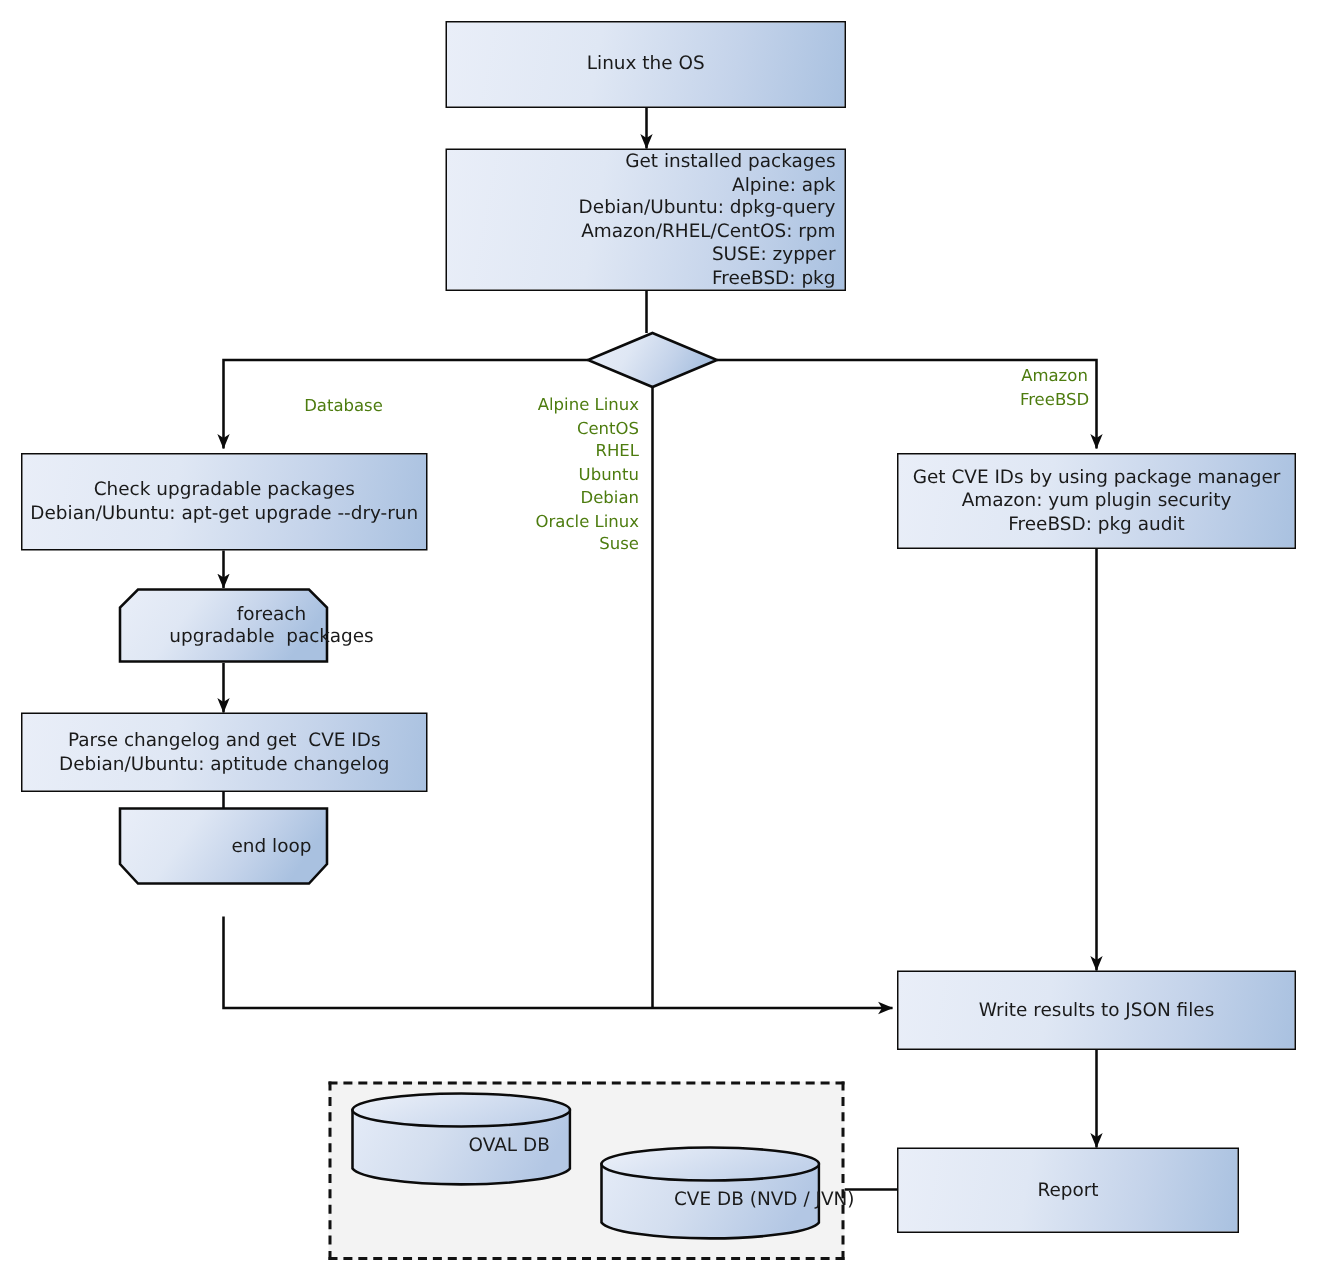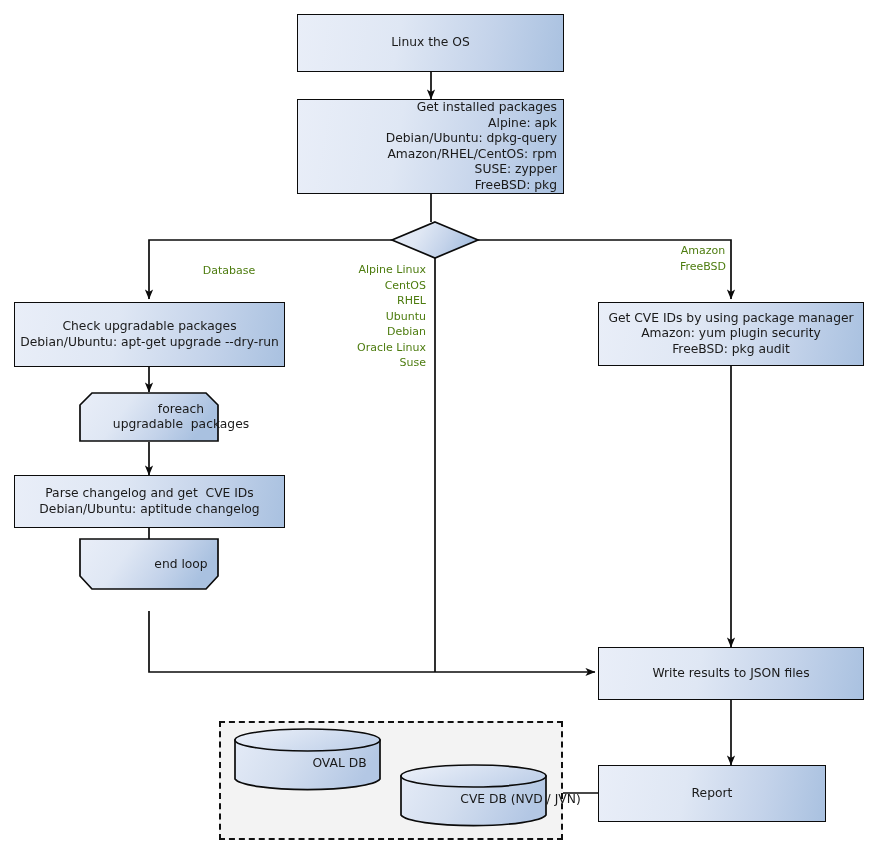--- a/index.html
+++ b/index.html
@@ -142,16 +142,16 @@
       <ellipse cx="73.5" cy="12" rx="72.5" ry="11" fill="url(#topGrad)" stroke="#0b0b0b" stroke-width="1.7"></ellipse>
     </svg>
     <div class="cyl-label" style="left:0;top:10px;width:147px;height:50px;">OVAL DB</div>
   </div>
 
   <div class="cyl" style="left:400px;top:764px;width:147px;height:63px;">
     <svg width="147" height="63" viewBox="0 0 147 63">
       <path d="M1,12 L1,51 A73,12 0 0 0 146,51 L146,12 Z" fill="url(#cylGrad)" stroke="#0b0b0b" stroke-width="1.7"></path>
       <ellipse cx="73.5" cy="12" rx="72.5" ry="11" fill="url(#topGrad)" stroke="#0b0b0b" stroke-width="1.7"></ellipse>
     </svg>
-    <div class="cyl-label" style="left:15px;top:10px;width:147px;height:50px;">CVE DB (NVD / JVN)</div>
+    <div class="cyl-label" style="left:4px;top:10px;width:147px;height:50px;">CVE DB (NVD / JVN)</div>
   </div>
 
 </div>
 
 </body></html>

